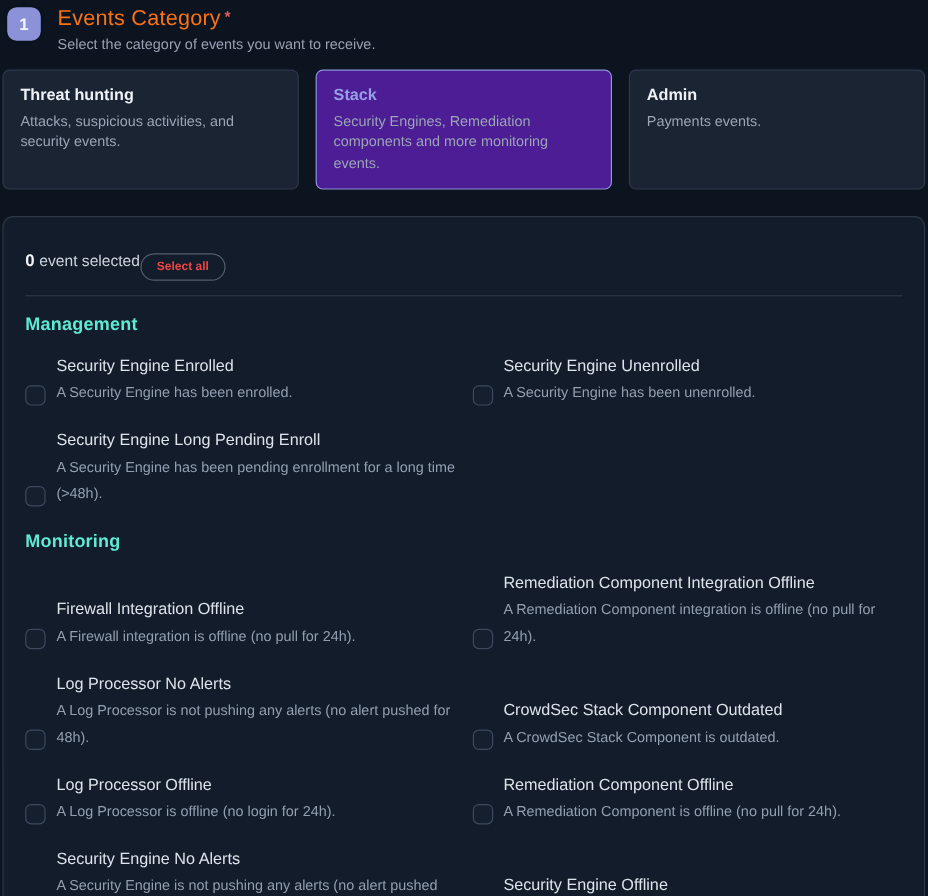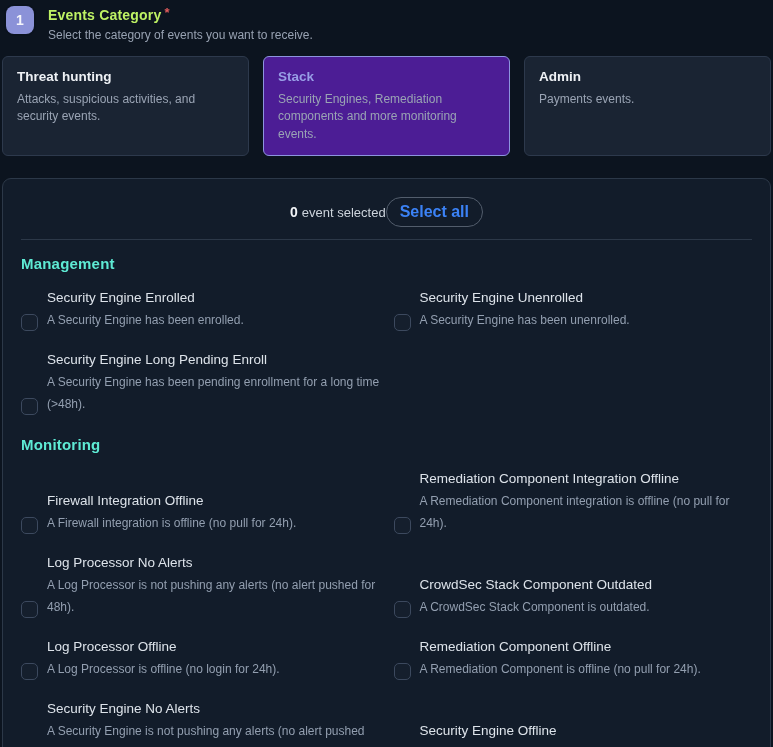--- a/index.html
+++ b/index.html
@@ -15,21 +15,21 @@
   
   .step-header { display: flex; gap: 12px; padding: 2px 2px 8px 2px; align-items: flex-start; }
   .step-badge {
     width: 28px; height: 28px; flex: none;
     background: #8b92d8; color: #f4f5fb;
     border-radius: 8px; box-shadow: 0 0 0 2px rgba(10,16,28,.6);
     display: flex; align-items: center; justify-content: center;
     font-size: 14px; font-weight: bold; margin: 2px;
   }
   .step-titles { padding-top: 1px; }
-  .step-title { font-size: 14px; font-weight: bold; color: #bef264; letter-spacing: .2px; }
+  .step-title { font-size: 18px; font-weight: normal; color: #f97316; letter-spacing: .2px; }
   .required-marker { color: #e05c5c; font-size: 13px; vertical-align: 3px; margin-left: 3px; font-weight: bold; }
   .step-subtitle { font-size: 12px; color: #98a2b2; margin-top: 4px; }
 
   
   .category-cards {
     display: grid; grid-template-columns: repeat(3, 1fr);
     gap: 14px; margin-top: 6px;
   }
   .category-card {
     background: #1a2433;
@@ -50,32 +50,33 @@
   
   .events-panel {
     margin-top: 22px;
     border: 1px solid #2c3848;
     border-radius: 9px;
     background: #121c2a;
     padding: 14px 18px 16px 18px;
     flex: 1;
     display: flex; flex-direction: column;
   }
-  .selection-bar { display: flex; align-items: center; justify-content: center; padding-top: 4px; }
+  .selection-bar { display: flex; align-items: center; justify-content: flex-start; padding-top: 4px; }
   .selection-count-wrap { font-size: 13px; color: #cdd4dc; }
   .selection-count { font-weight: bold; color: #f2f4f7; font-size: 14px; margin-right: 4px; }
   .select-all-button {
     background: transparent;
     border: 1px solid #525d6c;
     border-radius: 15px;
-    color: #3b82f6;
+    color: #ef4444;
     font-family: "Liberation Sans", sans-serif;
-    font-size: 16px; font-weight: bold;
+    font-size: 10px; font-weight: bold;
     padding: 5px 13px;
     cursor: pointer;
+    margin-top: 12px;
   }
   .divider { border: none; border-top: 1px solid #2c3848; margin-top: 12px; }
 
   .section-heading { font-size: 15px; font-weight: bold; color: #5eead4; margin-top: 15px; letter-spacing: .2px; }
   .event-grid {
     display: grid; grid-template-columns: 1fr 1fr;
     column-gap: 14px; row-gap: 20px;
     margin-top: 17px; margin-bottom: 6px;
   }
   .event-item { display: flex; align-items: flex-end; gap: 9px; }

